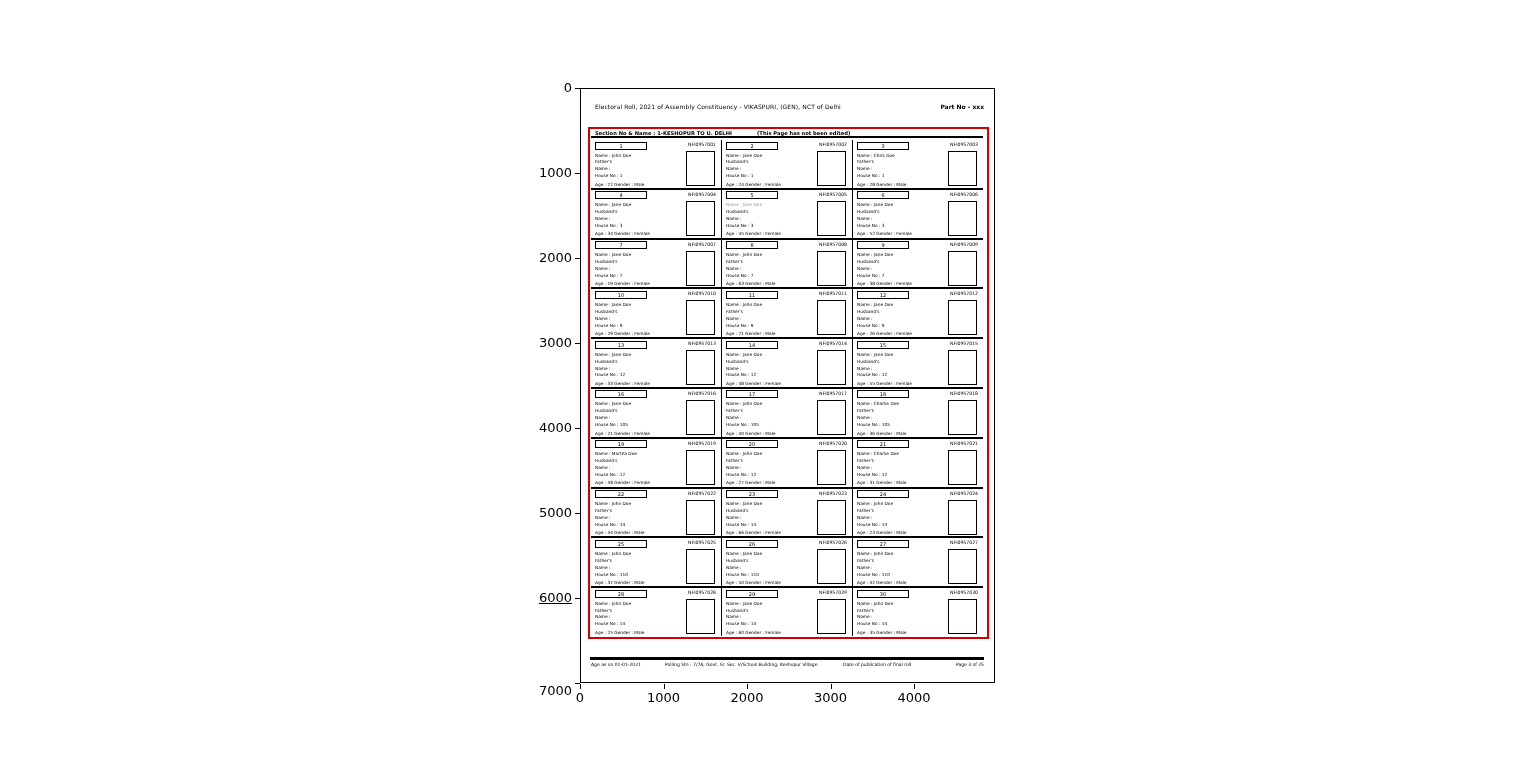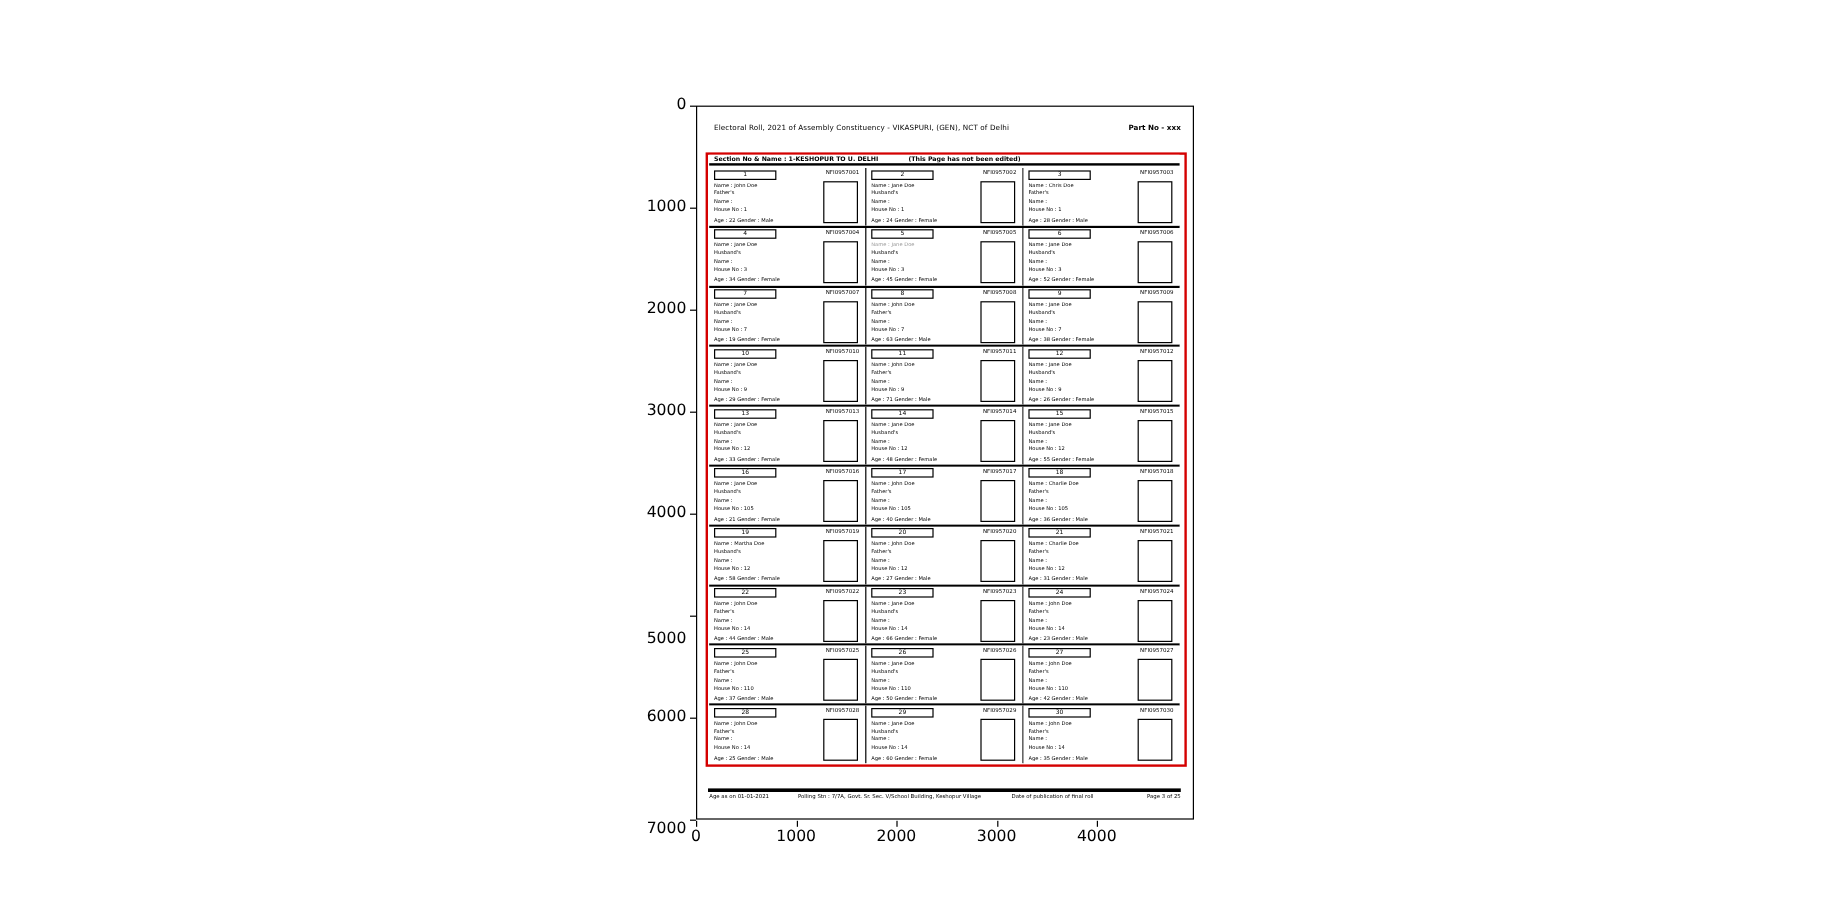--- a/index.html
+++ b/index.html
@@ -66,23 +66,23 @@
       <div class="ytick-label" style="left: 524px; top: 81px;">0</div>
       <div class="ytick-mark" style="left: 575px; top: 88px;"></div>
       <div class="ytick-label" style="left: 524px; top: 166px;">1000</div>
       <div class="ytick-mark" style="left: 575px; top: 173px;"></div>
       <div class="ytick-label" style="left: 524px; top: 251px;">2000</div>
       <div class="ytick-mark" style="left: 575px; top: 258px;"></div>
       <div class="ytick-label" style="left: 524px; top: 336px;">3000</div>
       <div class="ytick-mark" style="left: 575px; top: 343px;"></div>
       <div class="ytick-label" style="left: 524px; top: 421px;">4000</div>
       <div class="ytick-mark" style="left: 575px; top: 428px;"></div>
-      <div class="ytick-label" style="left: 524px; top: 526px;">5000</div>
+      <div class="ytick-label" style="left: 524px; top: 506px;">5000</div>
       <div class="ytick-mark" style="left: 575px; top: 513px;"></div>
-      <div class="ytick-label" style="left: 524px; top: 591px;">6000</div>
+      <div class="ytick-label" style="left: 524px; top: 591px; text-decoration: underline;">6000</div>
       <div class="ytick-mark" style="left: 575px; top: 598px;"></div>
       <div class="ytick-label" style="left: 524px; top: 684px;">7000</div>
       <div class="ytick-mark" style="left: 575px; top: 683px;"></div>
     </div>
   <div id="xaxis-layer">
       <div class="xtick-mark" style="left: 580px; top: 684px;"></div>
       <div class="xtick-label" style="left: 550px; top: 691px;">0</div>
       <div class="xtick-mark" style="left: 663.5px; top: 684px;"></div>
       <div class="xtick-label" style="left: 633.5px; top: 691px;">1000</div>
       <div class="xtick-mark" style="left: 747px; top: 684px;"></div>

